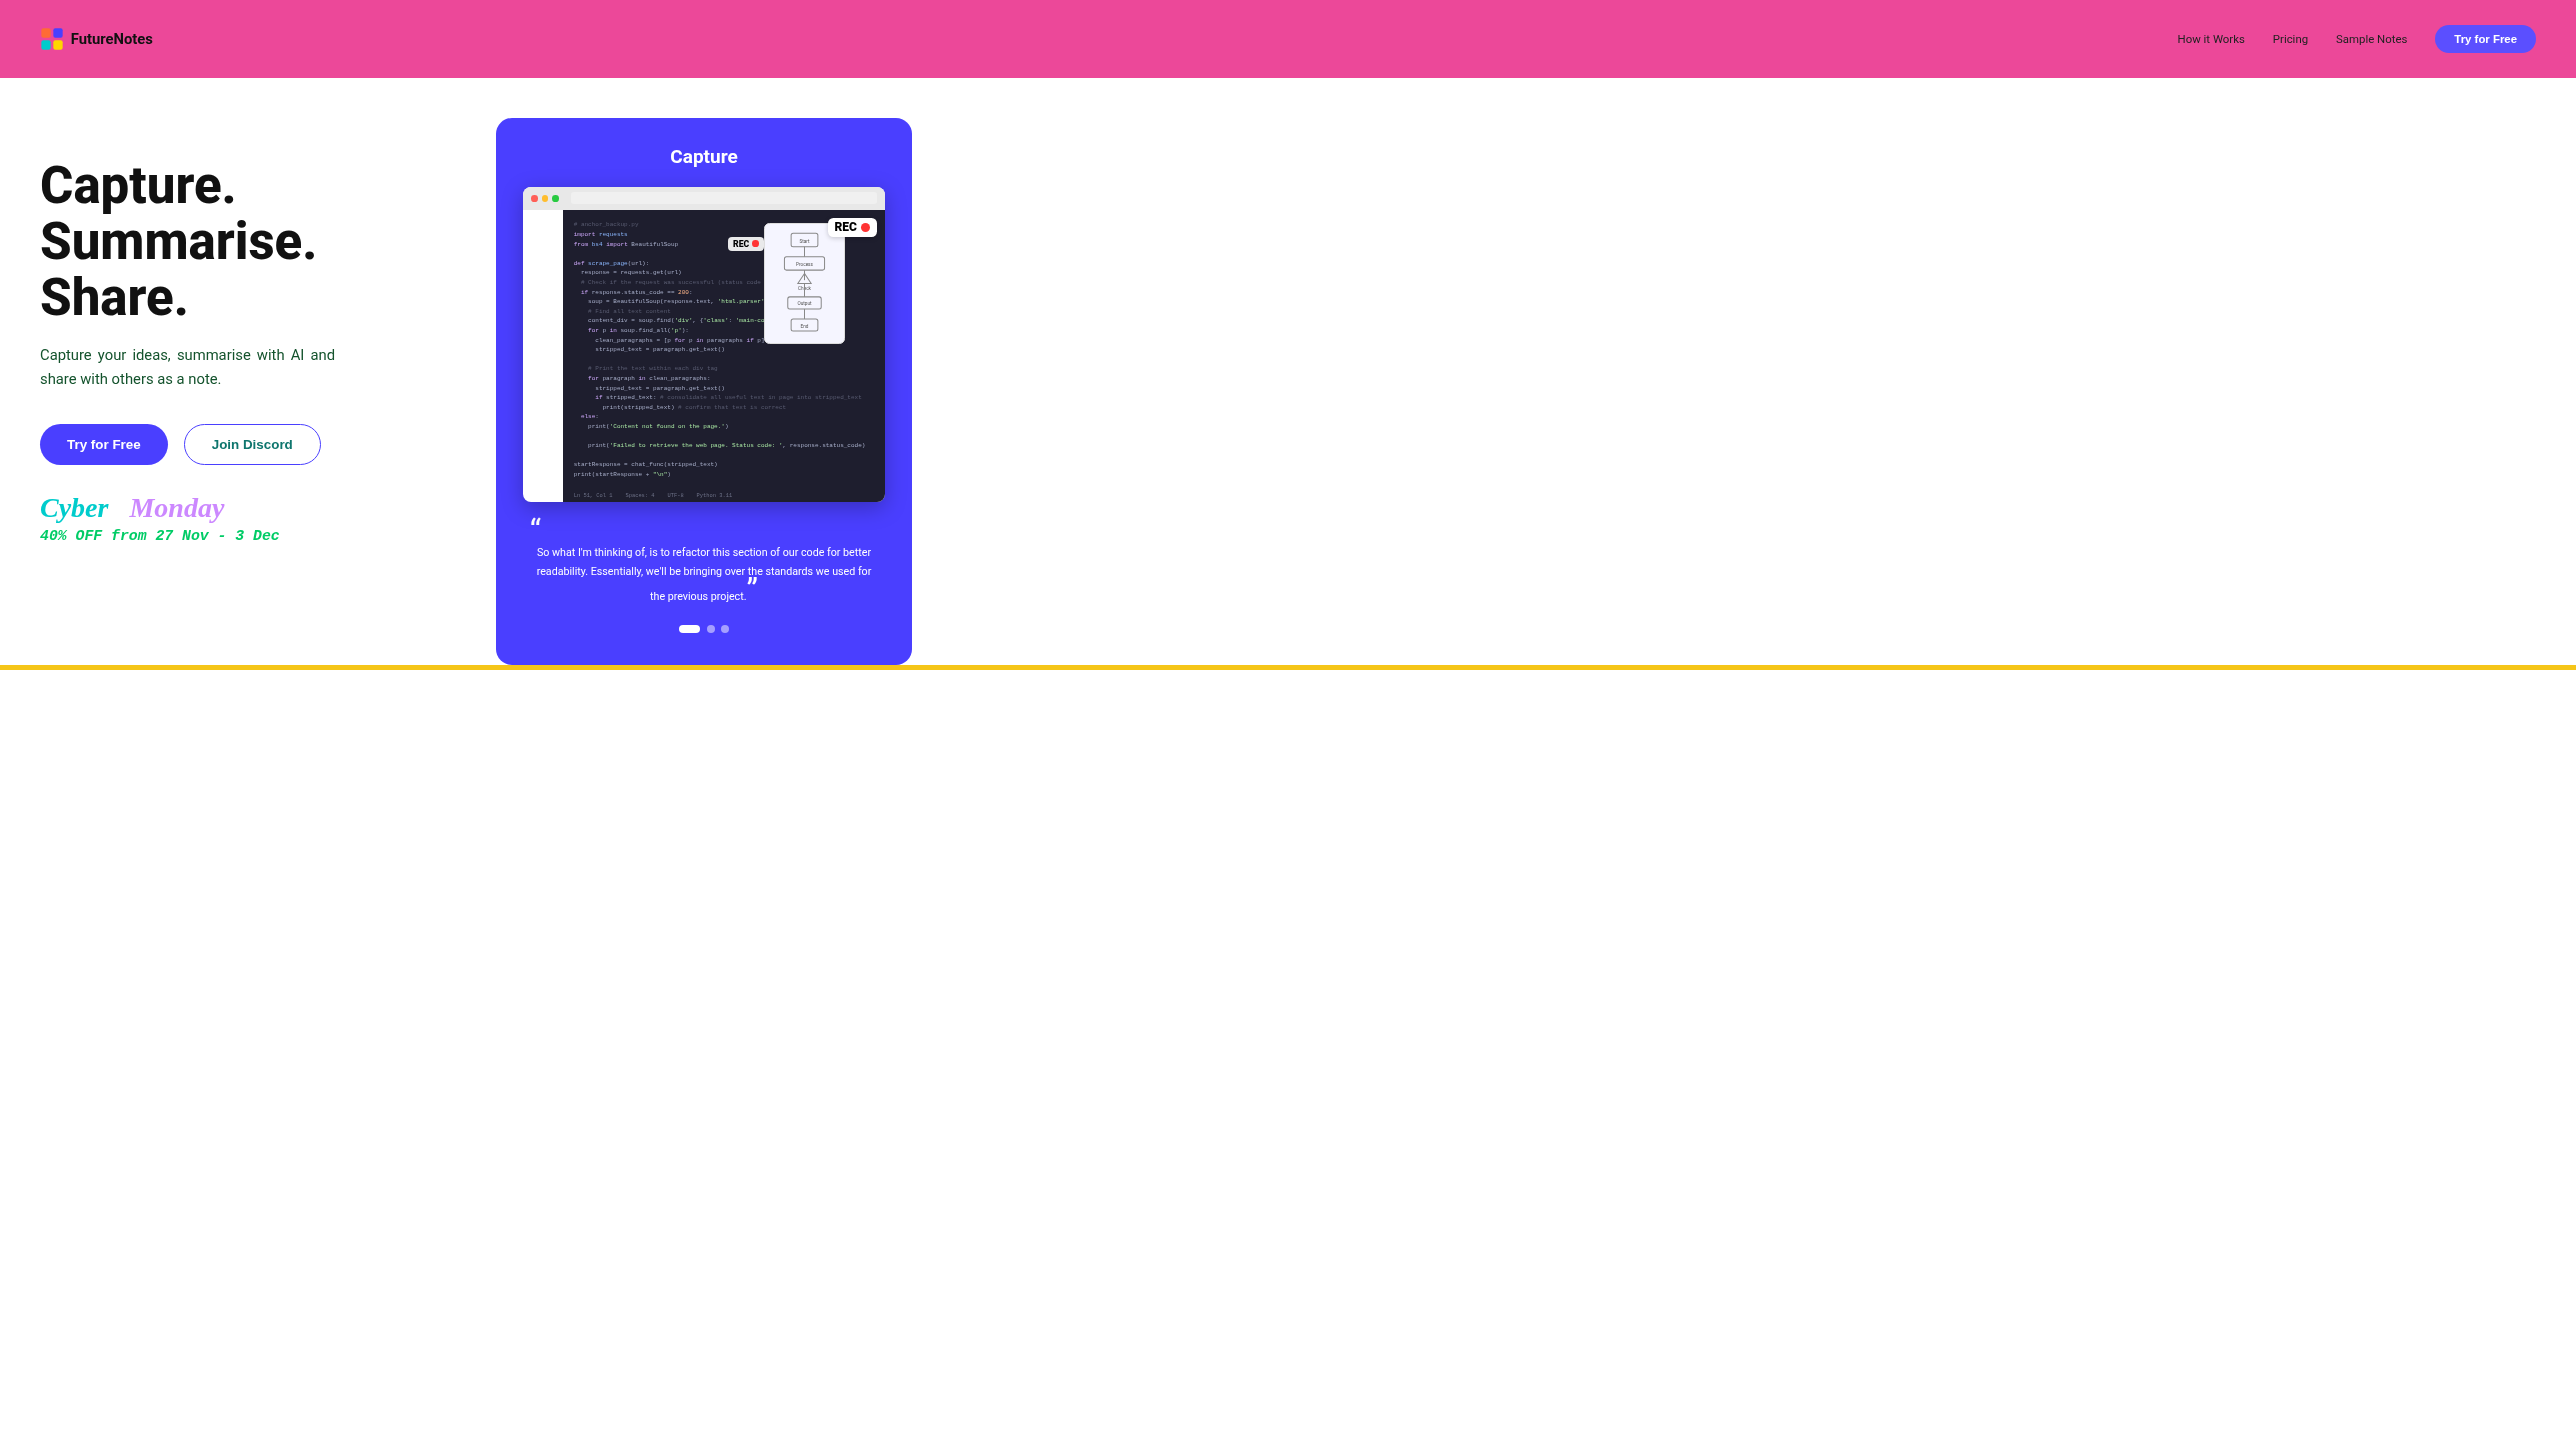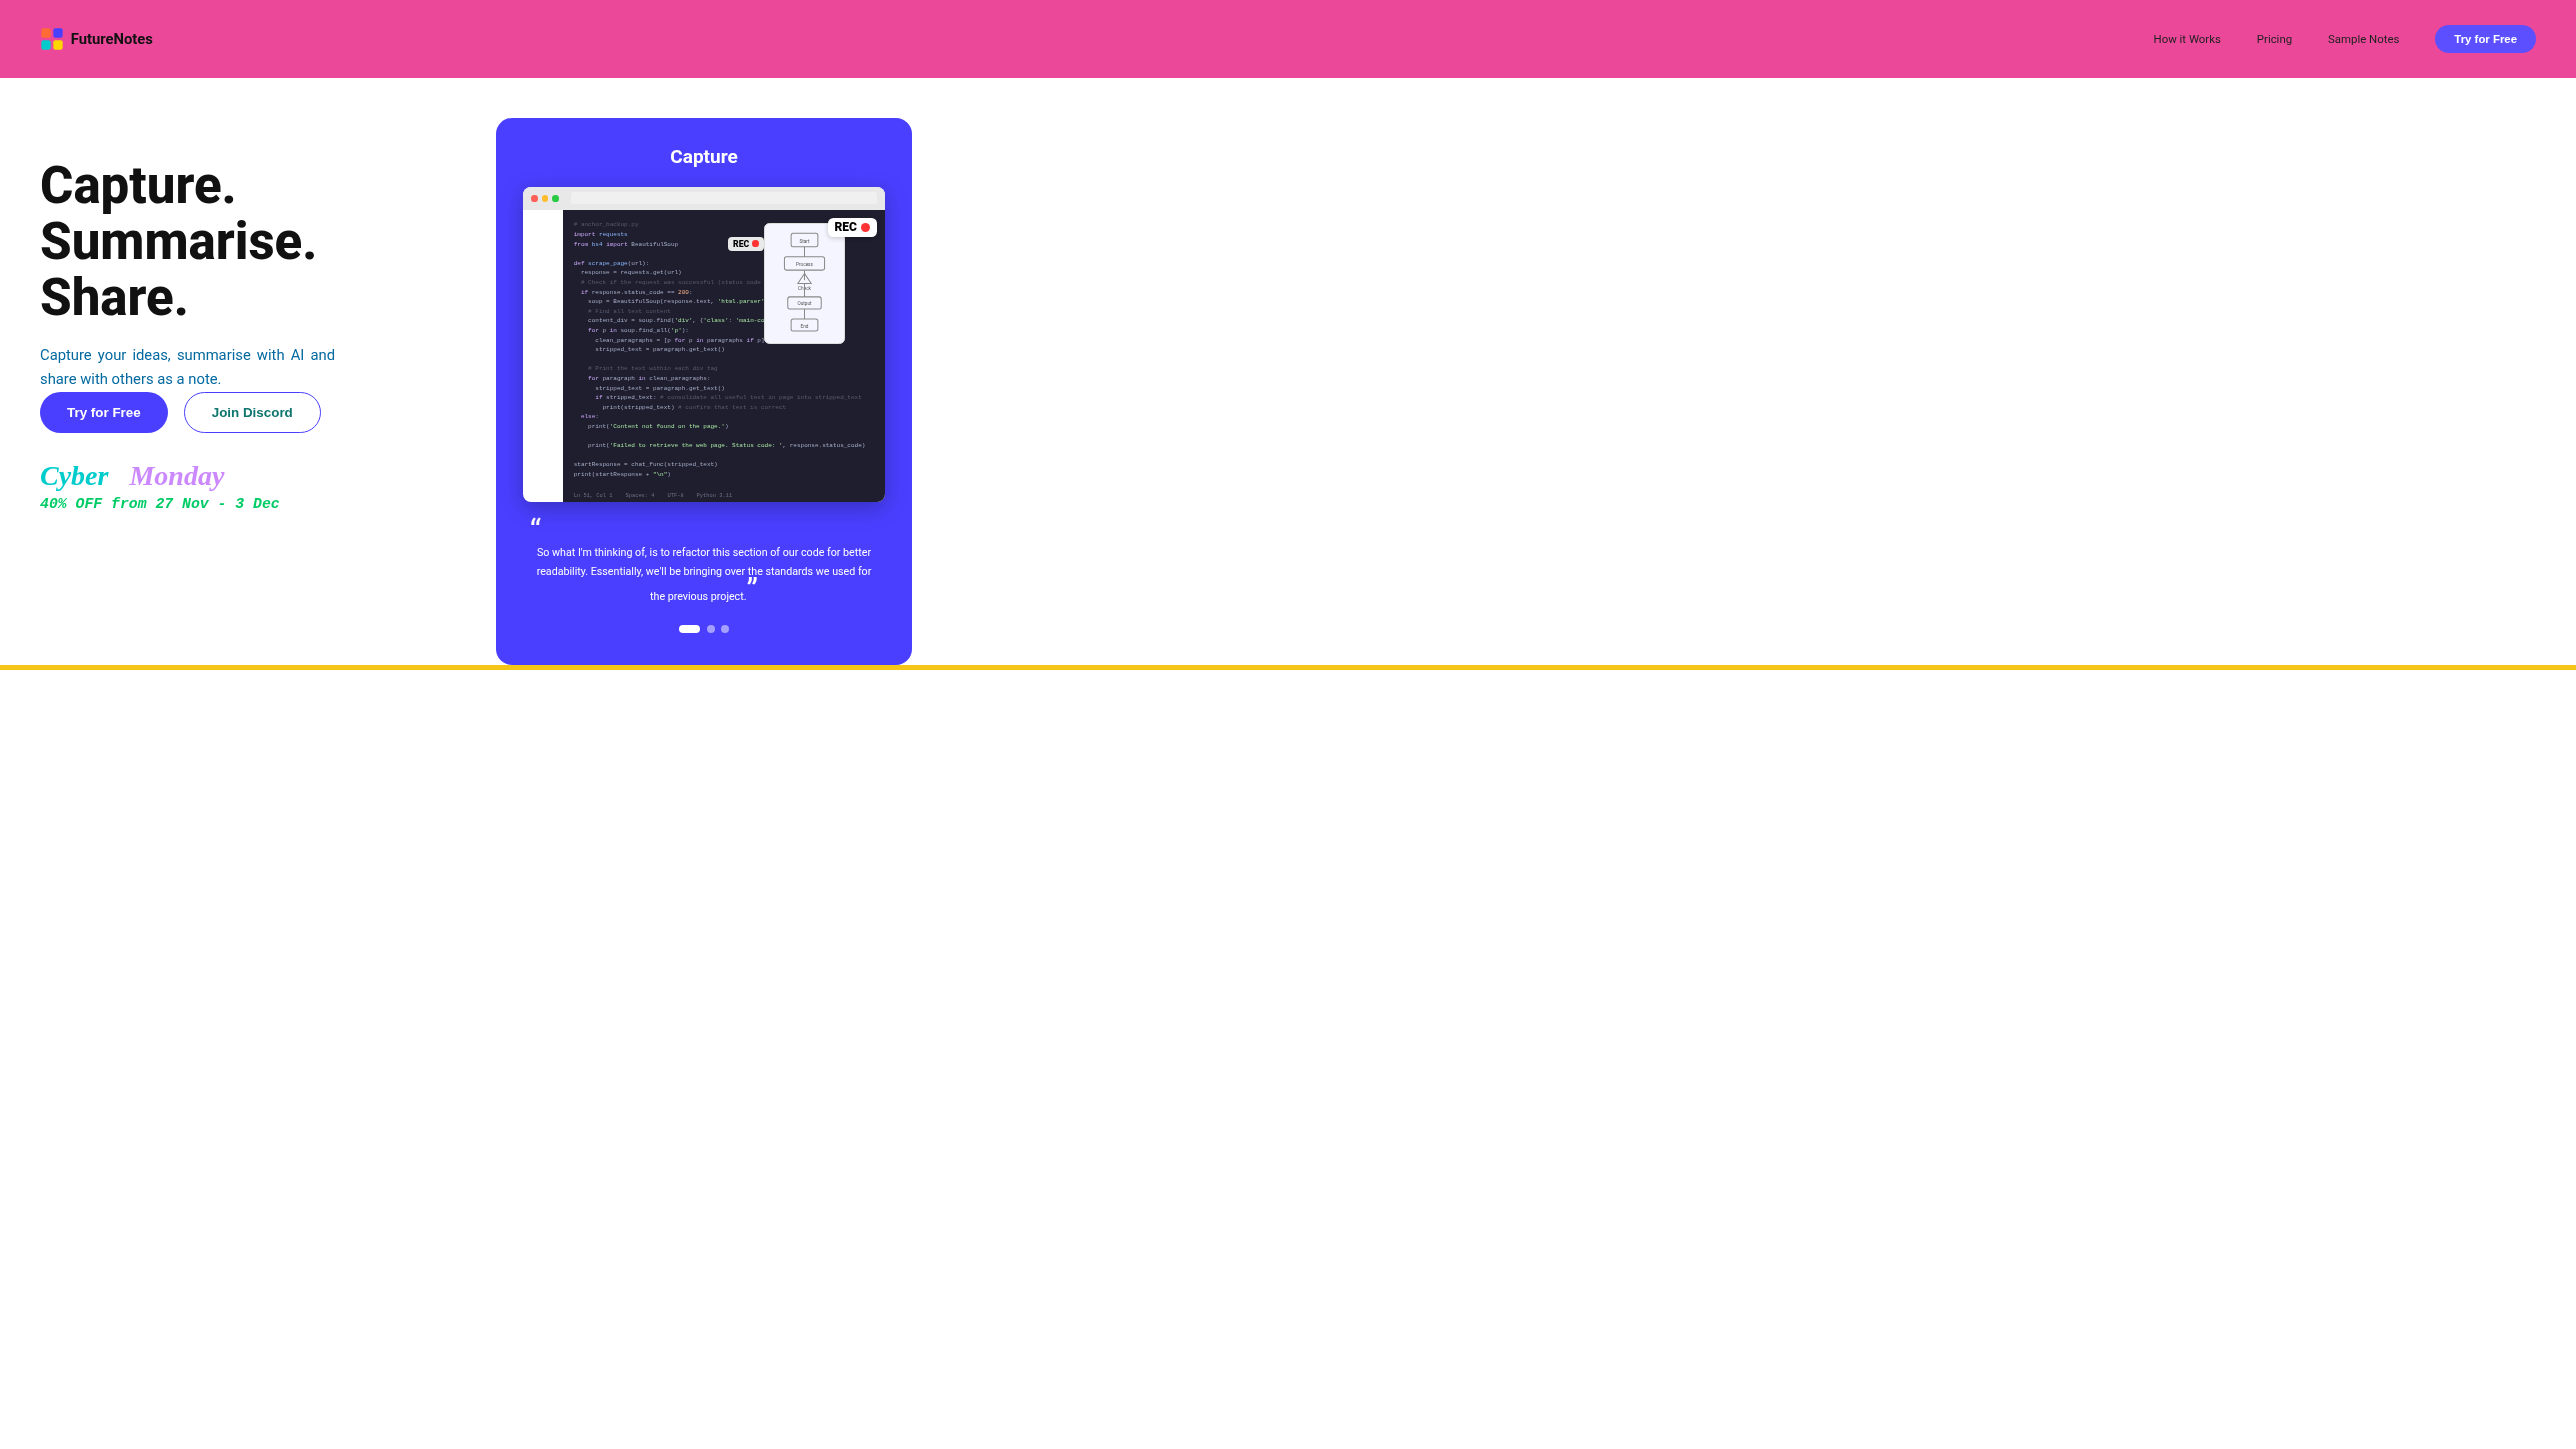--- a/index.html
+++ b/index.html
@@ -33,21 +33,21 @@
 
     .logo-text {
       font-size: 14.8px;
       font-weight: 700;
       color: #111;
     }
 
     .nav-links {
       display: flex;
       align-items: center;
-      gap: 36px;
+      gap: 28px;
     }
 
     .nav-link {
       font-size: 11.4px;
       color: #222;
       text-decoration: none;
       cursor: pointer;
     }
 
     .nav-cta {
@@ -79,24 +79,25 @@
     .hero-headline {
       font-size: 51px;
       font-weight: 800;
       line-height: 1.1;
       color: #111;
       margin-bottom: 18px;
     }
 
     .hero-subtext {
       font-size: 14.8px;
-      color: #0369a1;
+      color: #14532d;
       line-height: 1.6;
       max-width: 295px;
       text-align: justify;
+      margin-bottom: 32px;
     }
 
     .hero-buttons {
       display: flex;
       gap: 16px;
       margin-bottom: 27px;
     }
 
     .btn-primary {
       background: #4a3fff;

